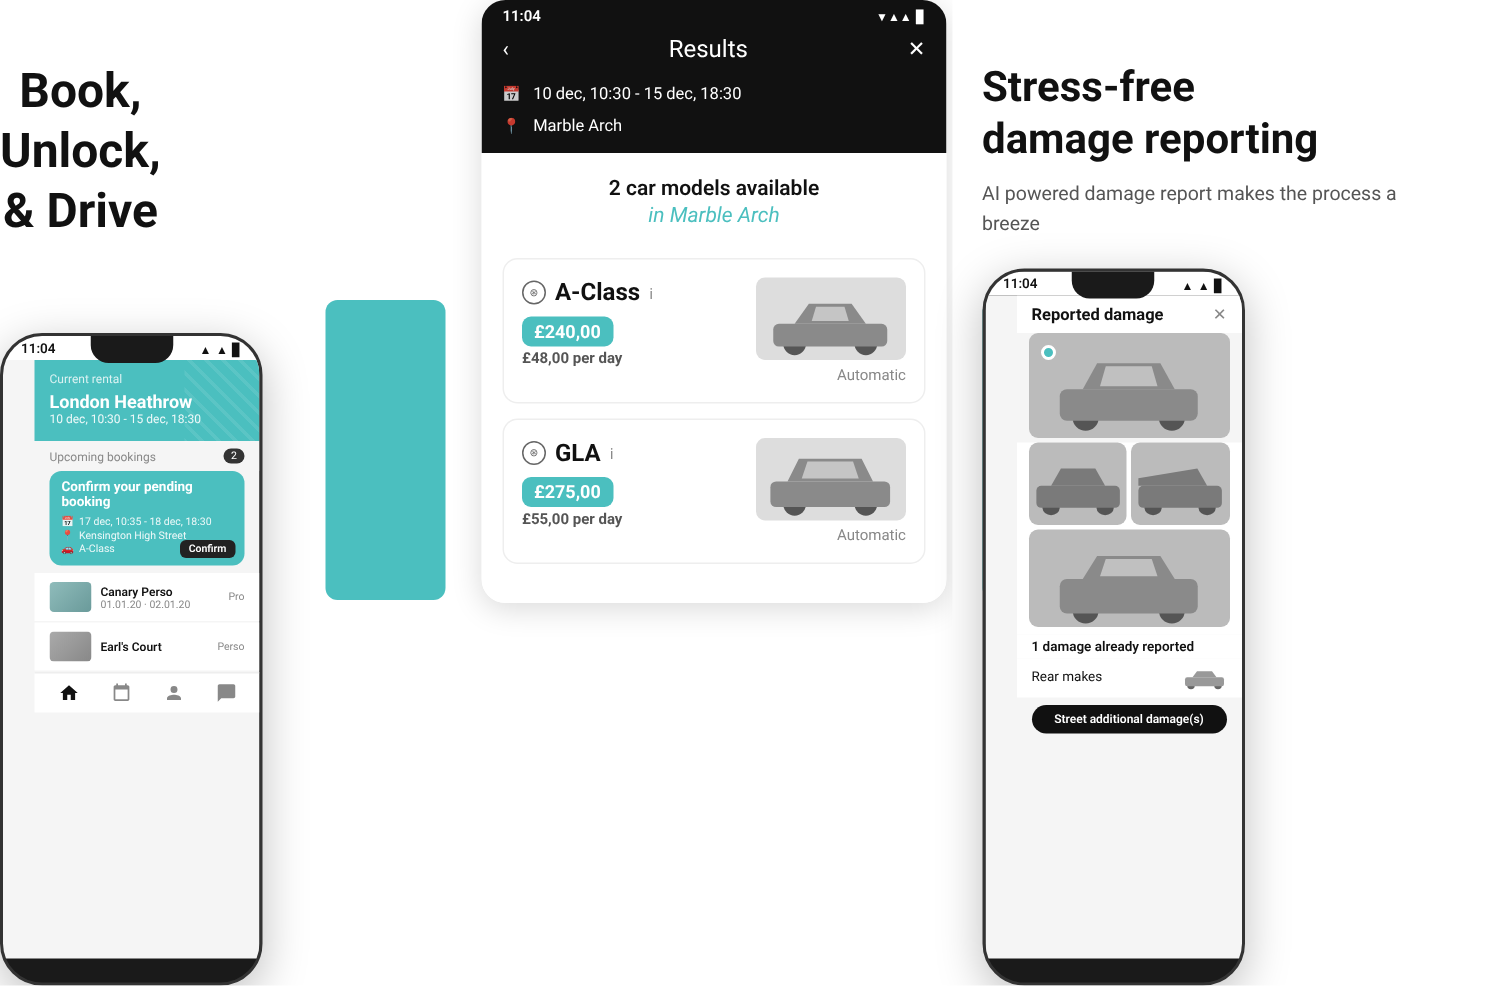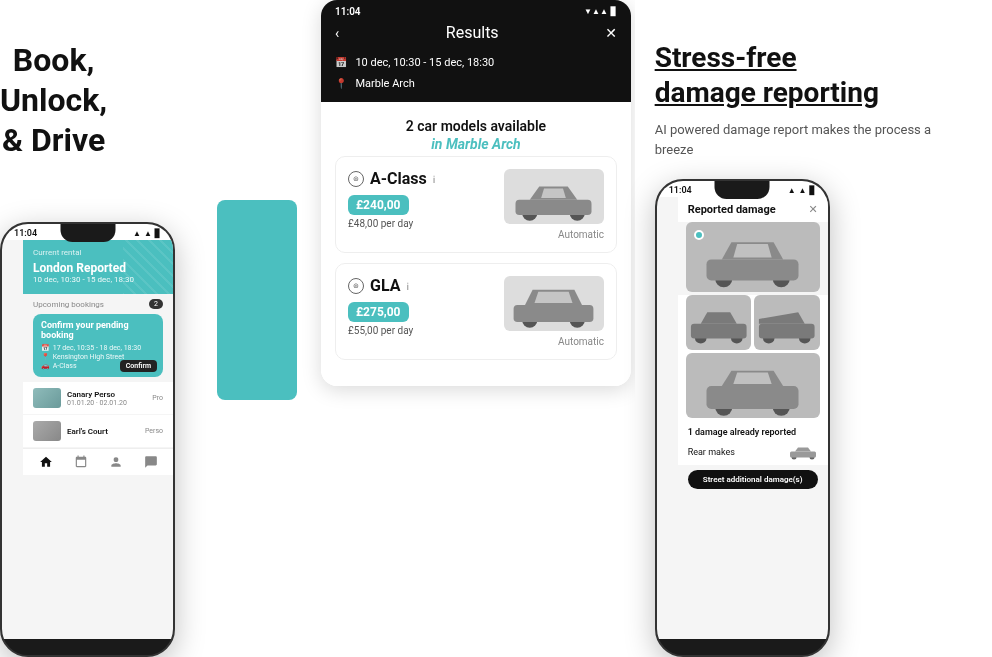--- a/index.html
+++ b/index.html
@@ -366,25 +366,25 @@
     .available-text {
       font-size: 14px;
       font-weight: 600;
       text-align: center;
       color: #111;
       margin-bottom: 2px;
     }
 
     .available-location {
       font-size: 14px;
-      font-weight: 700;
+      font-weight: 400;
       font-style: italic;
       text-align: center;
       color: #4bbfbf;
-      margin-bottom: 4px;
+      margin-bottom: 20px;
     }
 
     .car-listing {
       border: 1px solid #eee;
       border-radius: 10px;
       padding: 12px;
       margin-bottom: 10px;
       display: flex;
       flex-direction: column;
     }
@@ -450,20 +450,21 @@
       font-weight: 700;
       border-radius: 6px;
       padding: 3px 8px;
       display: inline-block;
       margin-bottom: 3px;
     }
 
     .per-day {
       font-size: 10px;
       color: #555;
+      font-weight: bold;
     }
 
     .transmission {
       font-size: 10px;
       color: #888;
       align-self: flex-end;
     }
 
     
     .right-phone-header {
@@ -591,21 +592,21 @@
         <span>▲</span>
         <span>▲</span>
         <span>▊</span>
       </div>
     </div>
 
     <div class="phone-screen">
 
       <div class="rental-header" style="position:relative;">
         <div class="rental-label">Current rental</div>
-        <div class="rental-title">London Reported</div>
+        <div class="rental-title">London Heathrow</div>
         <div class="rental-dates">10 dec, 10:30 - 15 dec, 18:30</div>
         <div class="rental-card-bg"></div>
       </div>
 
       <div class="section-divider">
         <span>Upcoming bookings</span>
         <span class="badge">2</span>
       </div>
 
       <div class="booking-card">
@@ -755,21 +756,21 @@
           <div style="display:flex; justify-content:flex-end;">
             <span class="transmission">Automatic</span>
           </div>
         </div>
       </div>
     </div>
   </div>
 </div>
 
 <div class="section section-right">
-  <h2 class="headline" style="white-space: pre-line; text-decoration: underline;">Stress-free
+  <h2 class="headline" style="white-space: pre-line;">Stress-free
 damage reporting</h2>
   <p class="subheadline">AI powered damage report makes the process a breeze</p>
 
   <div class="teal-block"></div>
 
   <div class="phone phone-right" style="margin-top: 20px;">
     <div class="phone-notch"></div>
 
     <div class="phone-status-bar">
       <span>11:04</span>

